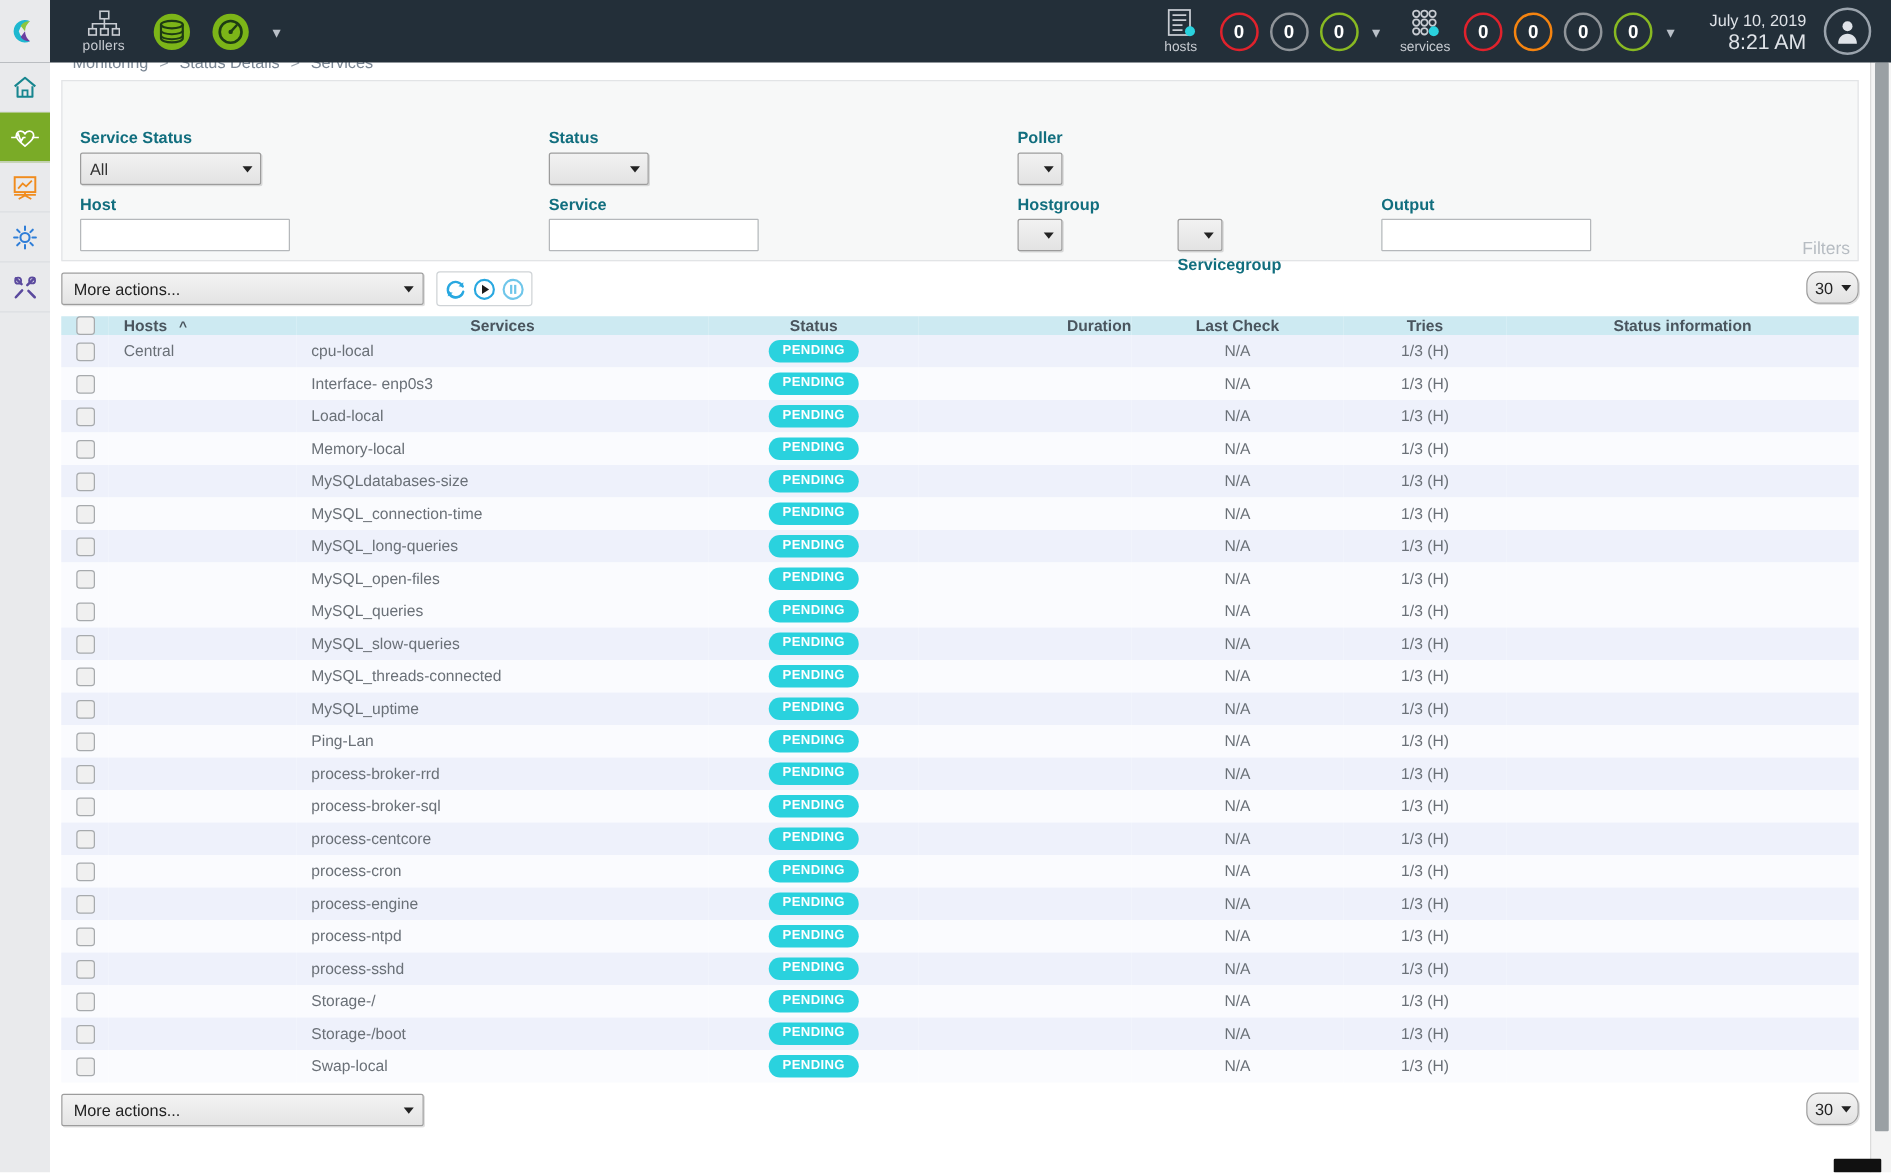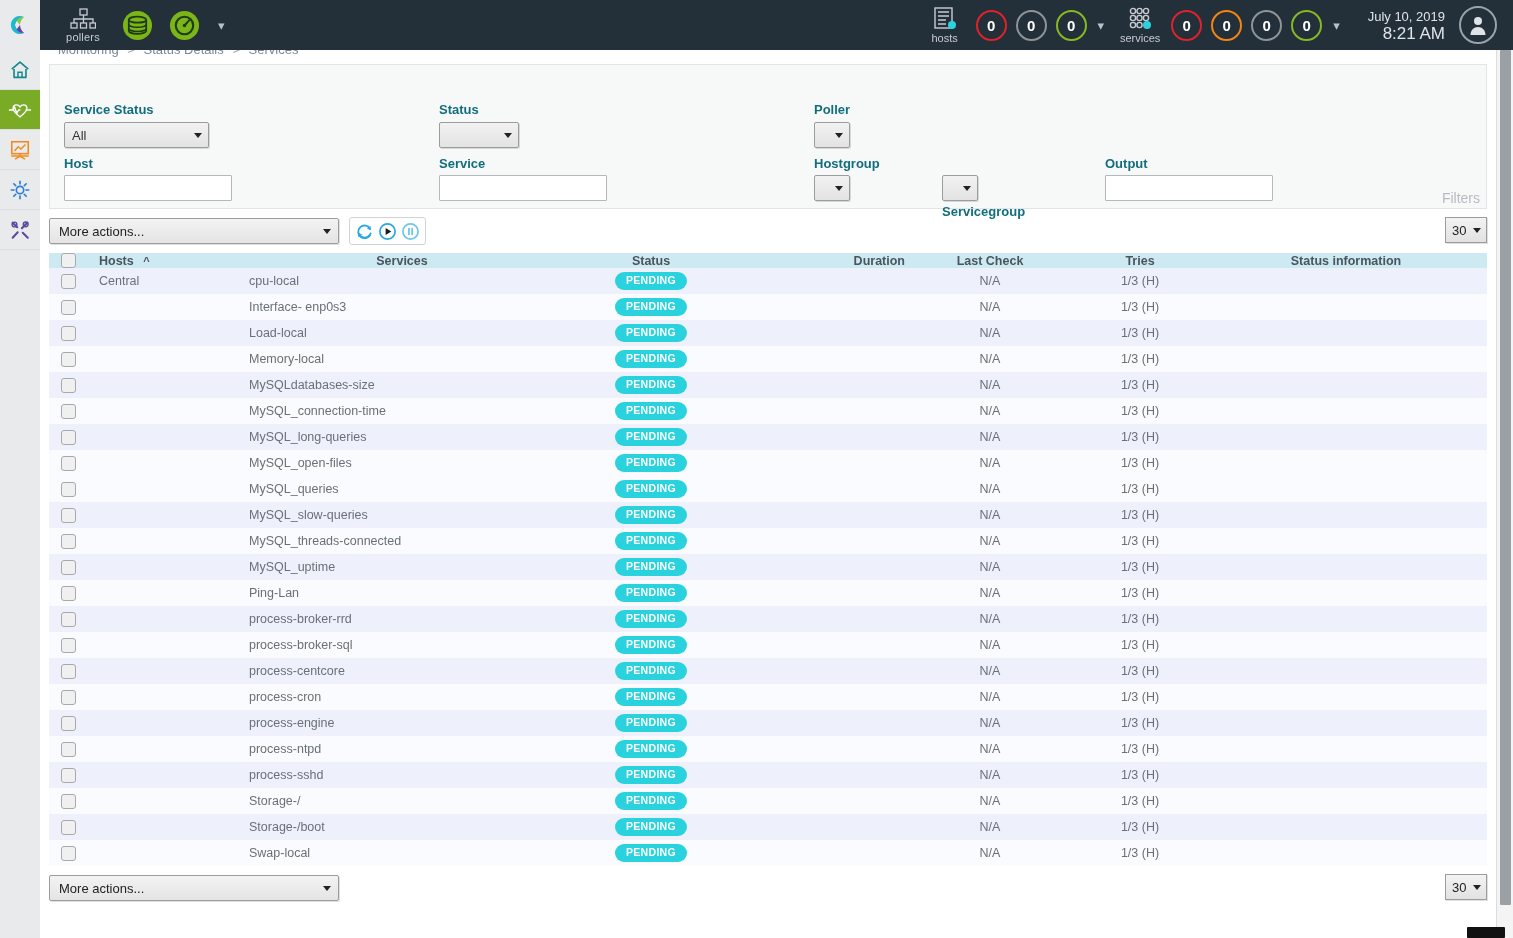--- a/index.html
+++ b/index.html
@@ -124,21 +124,21 @@
   }
   .icon-group {
     position: absolute; left: 300px; top: 2px; height: 28px;
     background: #fff; border: 1px solid #cfd3d6; border-radius: 3px;
     display: flex; align-items: center; padding: 0 4px; gap: 2px;
   }
   .icon-btn { width: 21px; height: 21px; display: flex; align-items: center; justify-content: center; }
   .page-select {
     position: absolute; right: 0; top: 2px; width: 42px; height: 26px;
     background: linear-gradient(#f3f3f3, #e2e2e2);
-    border: 1px solid #9c9c9c; border-radius: 0;
+    border: 1px solid #9c9c9c; border-radius: 10px;
     font-size: 13px; color: #222;
     display: flex; align-items: center; padding-left: 6px;
     box-shadow: 1px 1px 0 rgba(0,0,0,.12);
   }
   .page-select .arrow {
     position: absolute; right: 5px; top: 50%; margin-top: -2px;
     width: 0; height: 0; border-left: 4px solid transparent;
     border-right: 4px solid transparent; border-top: 5px solid #222;
   }
 

